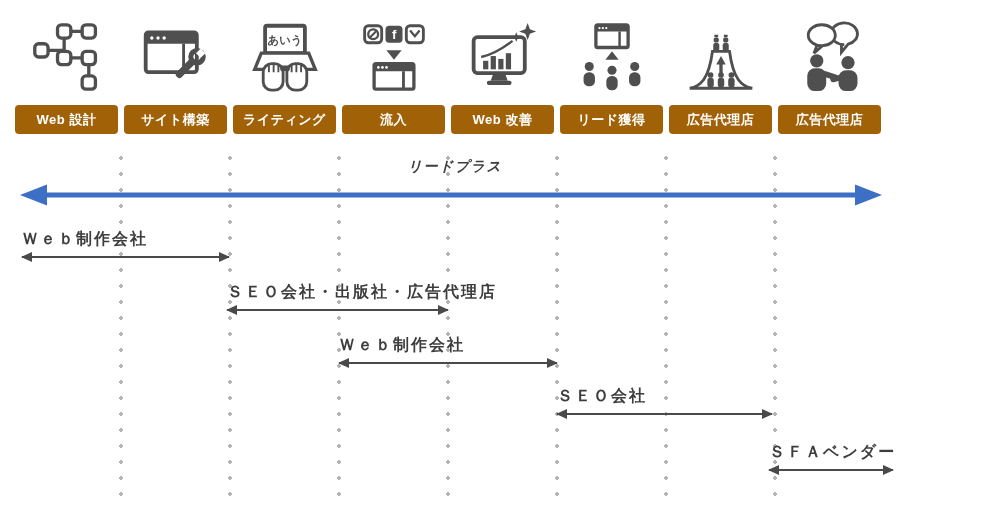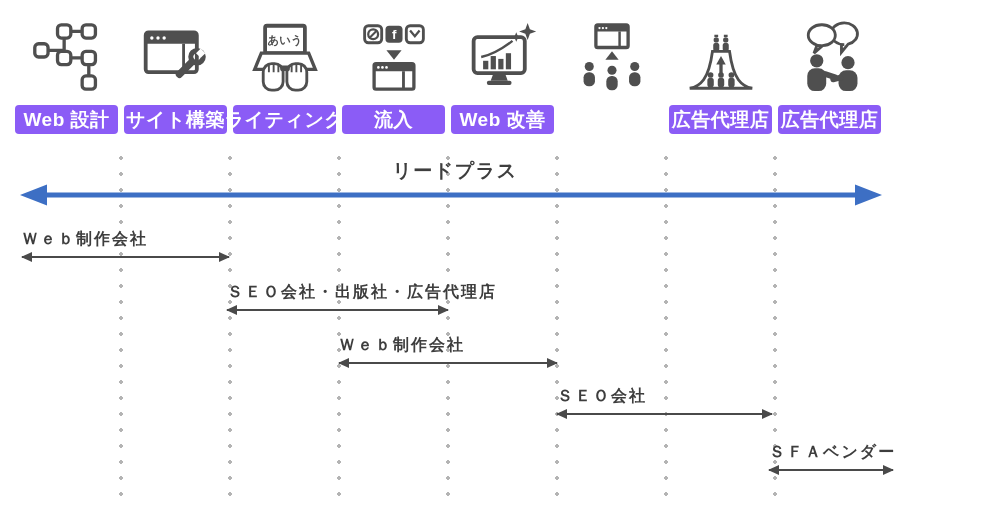--- a/index.html
+++ b/index.html
@@ -5,37 +5,37 @@
   html,body{margin:0;padding:0;background:#ffffff;}
   body{font-family:"Liberation Sans","DejaVu Sans",sans-serif;}
   .canvas{position:relative;width:1001px;height:508px;background:#ffffff;overflow:hidden;}
 
   
   .stage{position:absolute;top:12px;width:109px;display:flex;flex-direction:column;align-items:center;}
   .icon-wrap{height:90px;display:flex;align-items:center;justify-content:center;}
   .icon-wrap svg{width:72px;height:72px;}
   .stage-label{
     margin-top:3px;width:103px;height:29px;border-radius:4px;
-    background:#8b5cf6;color:#ffffff;font-weight:bold;font-size:19px;
+    background:#a16207;color:#ffffff;font-weight:bold;font-size:13px;
     display:flex;align-items:center;justify-content:center;white-space:nowrap;
     letter-spacing:.5px;
   }
 
   
   .dotcol{
     position:absolute;top:150px;width:4px;height:348px;
     background-image:radial-gradient(circle,#b4b4b4 1.7px,rgba(0,0,0,0) 1.9px);
     background-size:4px 16px;
   }
 
   
   .main-arrow{position:absolute;left:0;top:182px;}
   .leadplus-label{
     position:absolute;left:375px;top:158px;width:160px;text-align:center;
-    font-size:19px;font-weight:bold;color:#3e3e3e;letter-spacing:1.5px;white-space:nowrap;
+    font-size:14px;font-weight:bold;font-style:italic;color:#3e3e3e;letter-spacing:1.5px;white-space:nowrap;
   }
 
   
   .range{position:absolute;}
   .range-label{
     height:20px;line-height:20px;white-space:nowrap;
     font-size:16px;font-weight:bold;color:#3d3d3d;letter-spacing:2px;
   }
   .range-arrow{position:relative;margin-top:7px;height:2px;background:#4a4a4a;}
   .range-arrow::before{
@@ -164,20 +164,21 @@
         <g fill="#4f4f4f">
           <circle cx="14" cy="48" r="4.8"></circle>
             <rect x="8" y="54" width="12" height="15" rx="5.5"></rect>
           <circle cx="38" cy="52" r="4.8"></circle>
             <rect x="32" y="58" width="12" height="15" rx="5.5"></rect>
           <circle cx="62" cy="48" r="4.8"></circle>
             <rect x="56" y="54" width="12" height="15" rx="5.5"></rect>
         </g>
       </svg>
     </div>
+    <div class="stage-label">リード獲得</div>
   </div>
 
   <div class="stage" style="left:666px">
     <div class="icon-wrap">
       <svg viewBox="0 0 76 76">
         <path d="M5,71 C16,69 25,62 29,32 L47,32 C51,62 60,69 71,71 Z" fill="#ffffff" stroke="#4f4f4f" stroke-width="3"></path>
         <g fill="#4f4f4f">
           <circle cx="33" cy="20" r="2.8"></circle>
             <rect x="29.8" y="23" width="6.4" height="9" rx="2.8"></rect>
           <circle cx="43" cy="20" r="2.8"></circle>

